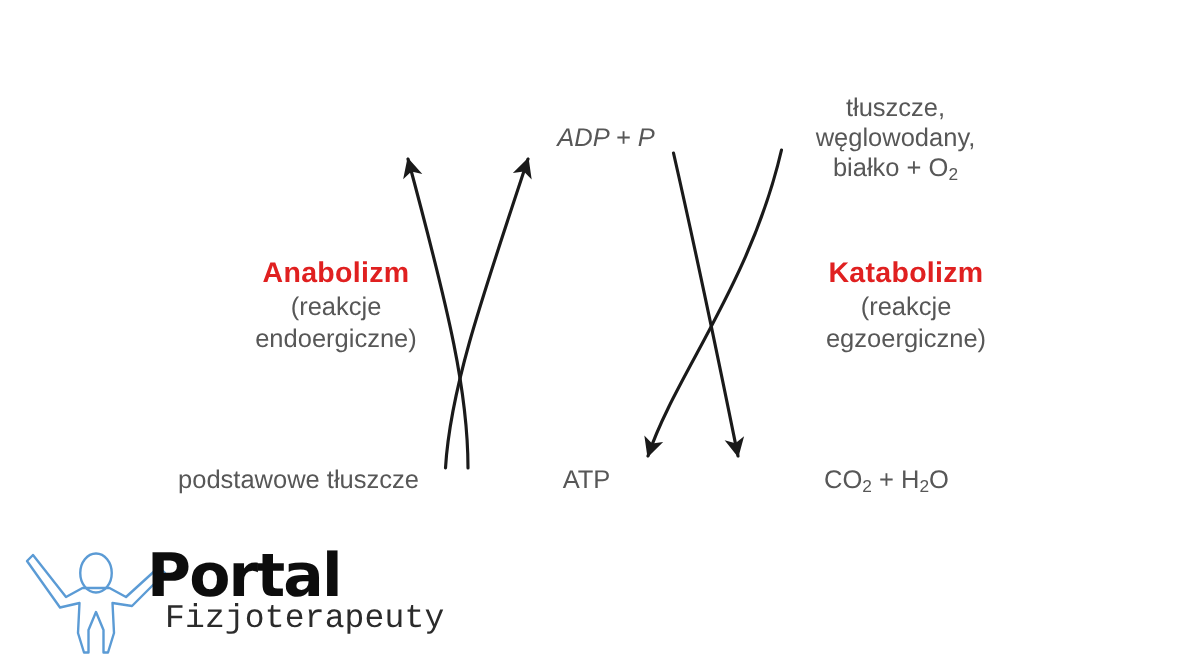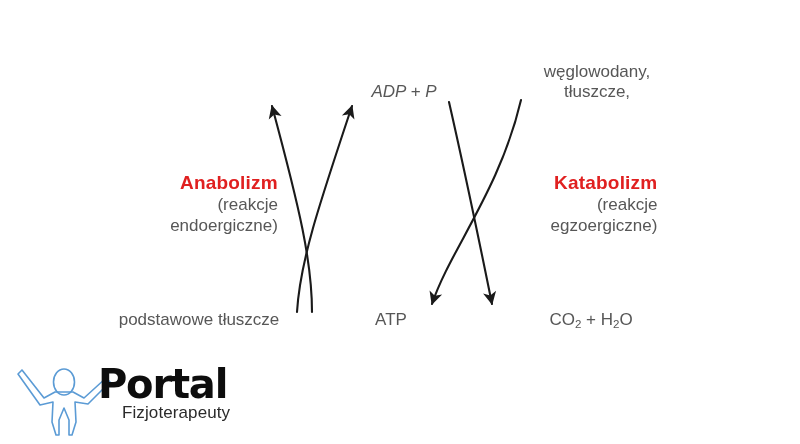--- a/index.html
+++ b/index.html
@@ -24,21 +24,21 @@
     font-size: 17px;
     line-height: 20px;
     white-space: nowrap;
     text-align: center;
   }
   .lbl.center {
     transform: translateX(-50%);
   }
   .proc {
     position: absolute;
-    text-align: right;
+    text-align: center;
     transform: translateX(-50%);
     line-height: 21px;
   }
   .proc-title {
     display: block;
     color: #e02020;
     font-weight: bold;
     font-size: 19px;
     letter-spacing: 0.2px;
     margin-bottom: 1px;
@@ -74,24 +74,24 @@
     top: 364px;
     font-family: "DejaVu Sans", sans-serif;
     font-weight: bold;
     font-size: 40px;
     letter-spacing: -1.2px;
     color: #0d0d0d;
     line-height: 40px;
   }
   .logo-sub {
     position: absolute;
-    left: 122px;
+    left: 110px;
     top: 404px;
-    font-family: Liberation Sans, sans-serif;
-    font-size: 17px;
+    font-family: Liberation Mono, monospace;
+    font-size: 22px;
     letter-spacing: 0.1px;
     color: #2b2b2b;
     line-height: 18px;
   }
 </style>
 </head>
 <body>
 
 <div id="canvas">
 
@@ -105,22 +105,25 @@
     <path d="M 312 312 C 312 262 300 210 272 106" fill="none" stroke="#1a1a1a" stroke-width="2.1" stroke-linecap="round" marker-end="url(#ah)"></path>
     <path d="M 297 312 C 300 262 318 208 352 106" fill="none" stroke="#1a1a1a" stroke-width="2.1" stroke-linecap="round" marker-end="url(#ah)"></path>
 
     <path d="M 449 102 C 469 190 481 250 492 304" fill="none" stroke="#1a1a1a" stroke-width="2.1" stroke-linecap="round" marker-end="url(#ah)"></path>
     <path d="M 521 100 C 500 190 450 250 432 304" fill="none" stroke="#1a1a1a" stroke-width="2.1" stroke-linecap="round" marker-end="url(#ah)"></path>
   </svg>
 
   <div class="lbl center" style="left:404px; top:82px;font-style:italic;">ADP + P</div>
 
   <div class="lbl center" style="left:597px; top:62px;">
+    <div>tłuszcze,</div>
     <div>węglowodany,</div>
-    <div>tłuszcze,</div>
+    <div>
+      <span>białko + O</span><sub>2</sub>
+    </div>
   </div>
 
   <div class="proc" style="left:224px; top:172px;">
     <span class="proc-title">Anabolizm</span>
     <span class="proc-sub">(reakcje</span>
     <span class="proc-sub">endoergiczne)</span>
   </div>
 
   <div class="proc" style="left:604px; top:172px;">
     <span class="proc-title">Katabolizm</span>

